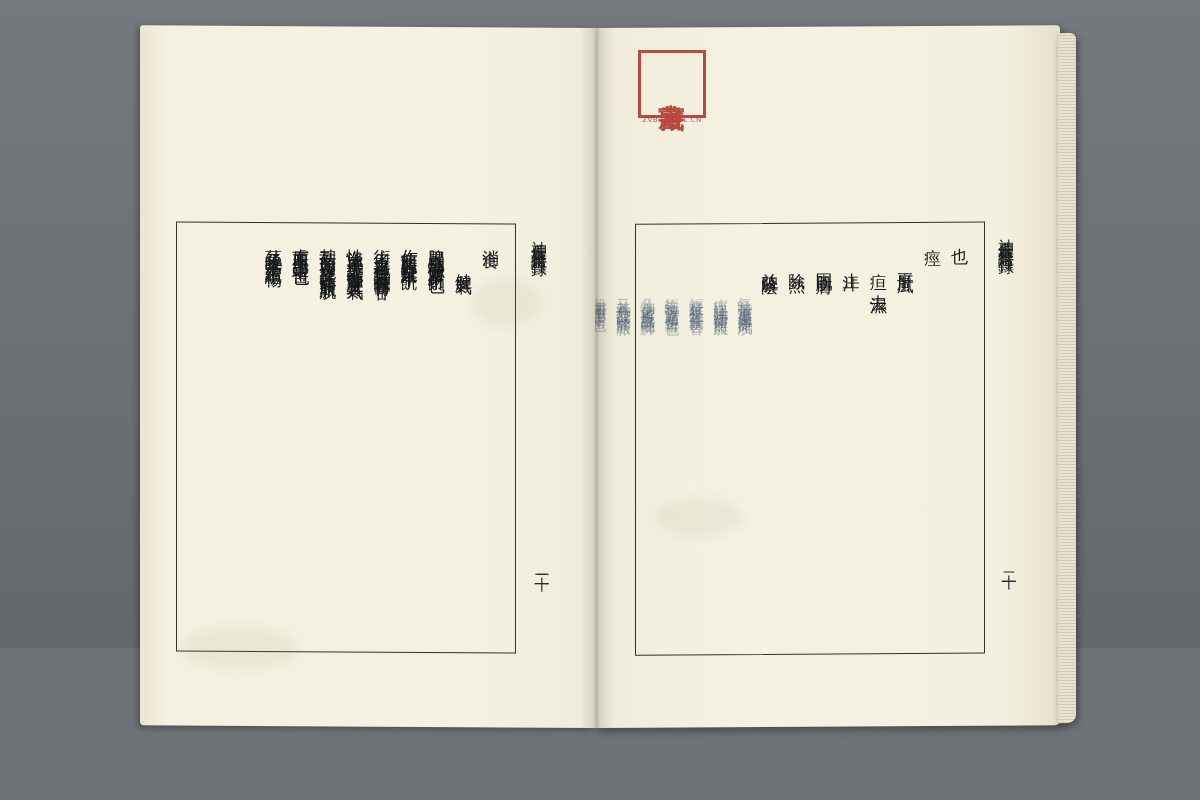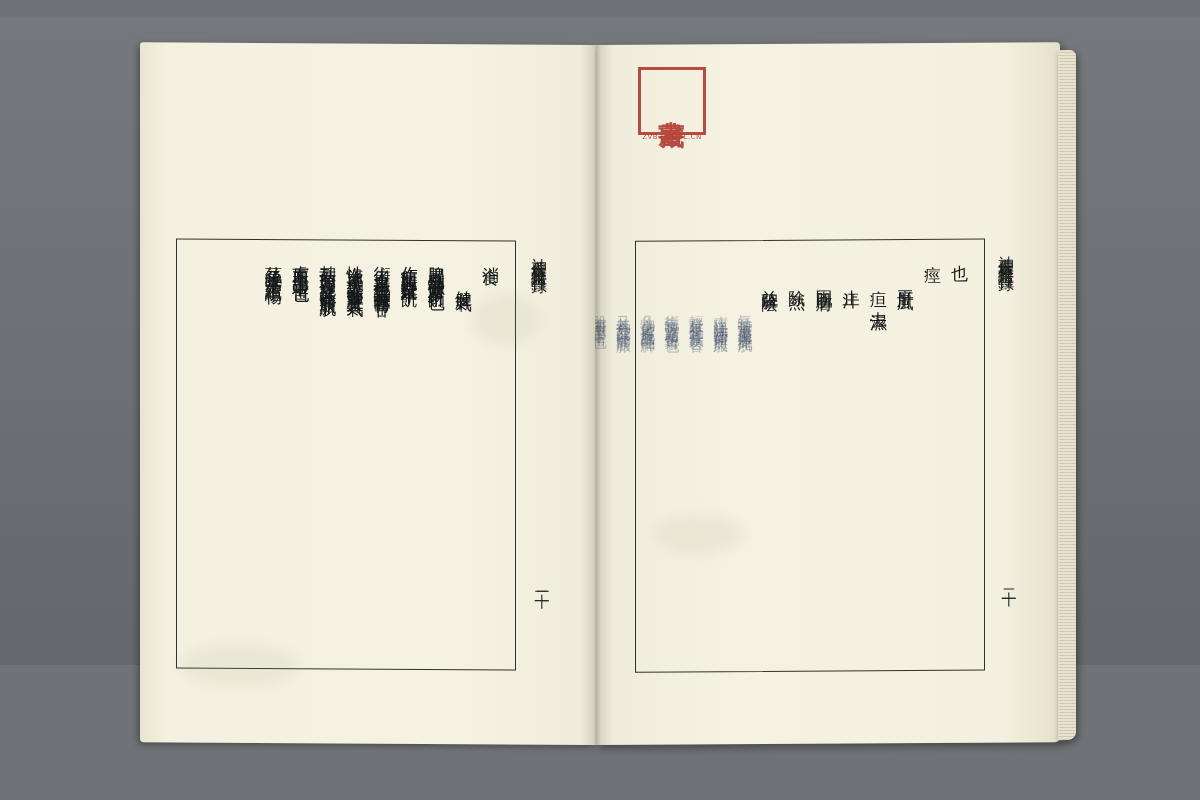--- a/index.html
+++ b/index.html
@@ -10,21 +10,20 @@
     height: 800px;
     overflow: hidden;
     font-family: "DejaVu Sans", sans-serif;
   }
 
   #stage {
     position: relative;
     width: 1200px;
     height: 648px;
     background: linear-gradient(180deg, #75787c 0%, #6e7175 45%, #64676b 100%);
-    margin-top: 17px;
   }
 
   
   .book {
     position: absolute;
     left: 140px;
     top: 28px;
     width: 920px;
     height: 712px;
   }

